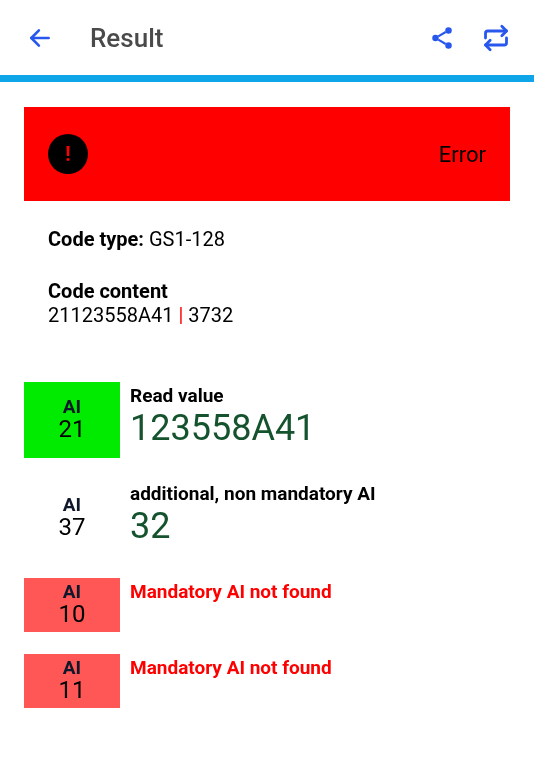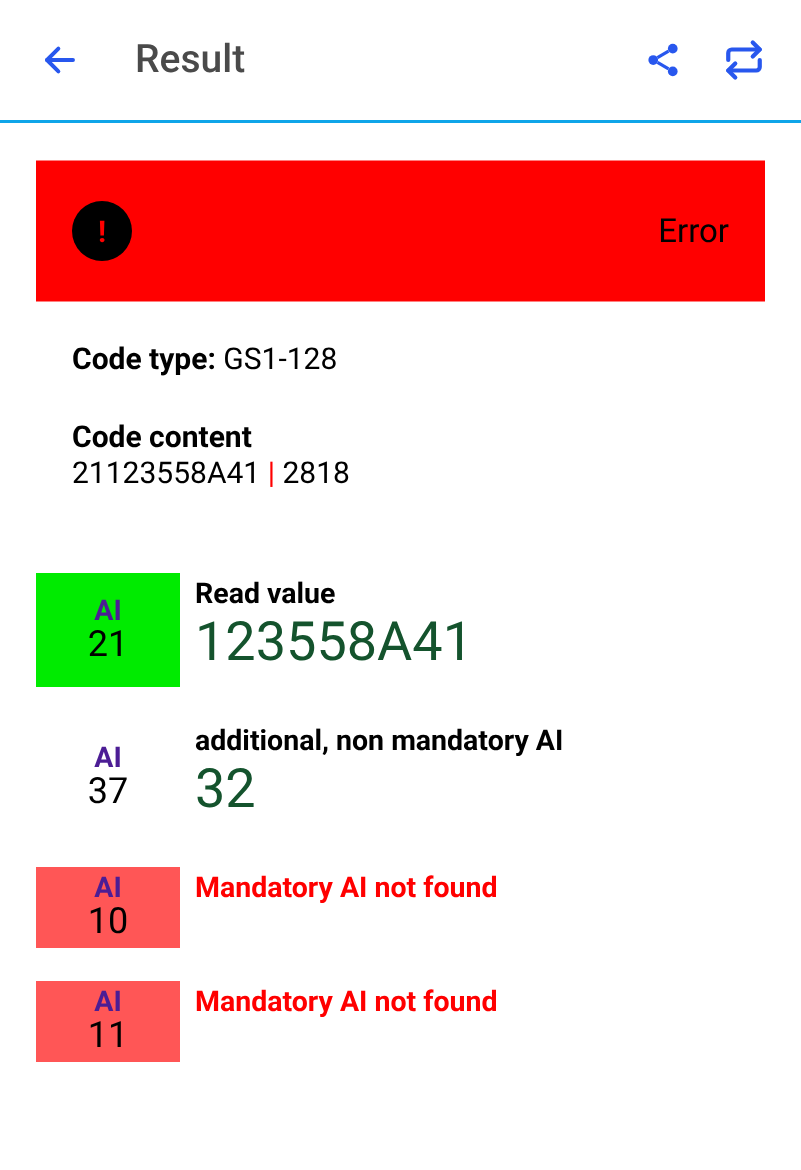--- a/index.html
+++ b/index.html
@@ -12,21 +12,21 @@
       height: 780px;
       font-family: Roboto, Arial, sans-serif;
       background: #ffffff;
       overflow: hidden;
     }
     .header {
       display: flex;
       align-items: center;
       height: 82px;
       padding: 0 20px;
-      border-bottom: 2px solid #0ea5e9;
+      border-bottom: 7px solid #0ea5e9;
     }
     .back-btn {
       width: 40px;
       height: 40px;
       display: flex;
       align-items: center;
       justify-content: center;
       cursor: pointer;
     }
     .header-title {
@@ -132,21 +132,21 @@
     }
     .ai-box.red {
       background: #ff5656;
     }
     .ai-box.short {
       height: 54px;
     }
     .ai-label {
       font-size: 19px;
       font-weight: 700;
-      color: #4c1d95;
+      color: #0f172a;
     }
     .ai-number {
       font-size: 24px;
       font-weight: 400;
       color: #000000;
     }
     .ai-detail {
       margin-left: 10px;
       display: flex;
       flex-direction: column;
@@ -208,21 +208,21 @@
     </div>
     <div class="error-text">Error</div>
   </div>
 
   <div class="code-info">
     <div class="code-type-row">
       <span class="code-type-label">Code type: </span><span class="code-type-value">GS1-128</span>
     </div>
     <div class="code-content-label">Code content</div>
     <div class="code-content-value">
-      <span>21123558A41 </span><span class="code-sep">|</span><span> 2818</span>
+      <span>21123558A41 </span><span class="code-sep">|</span><span> 3732</span>
     </div>
   </div>
 
   <div class="ai-list" id="ai-list">
 
   <div class="ai-row">
         <div class="ai-box green">
           <div class="ai-label">AI</div>
           <div class="ai-number">21</div>
         </div>

